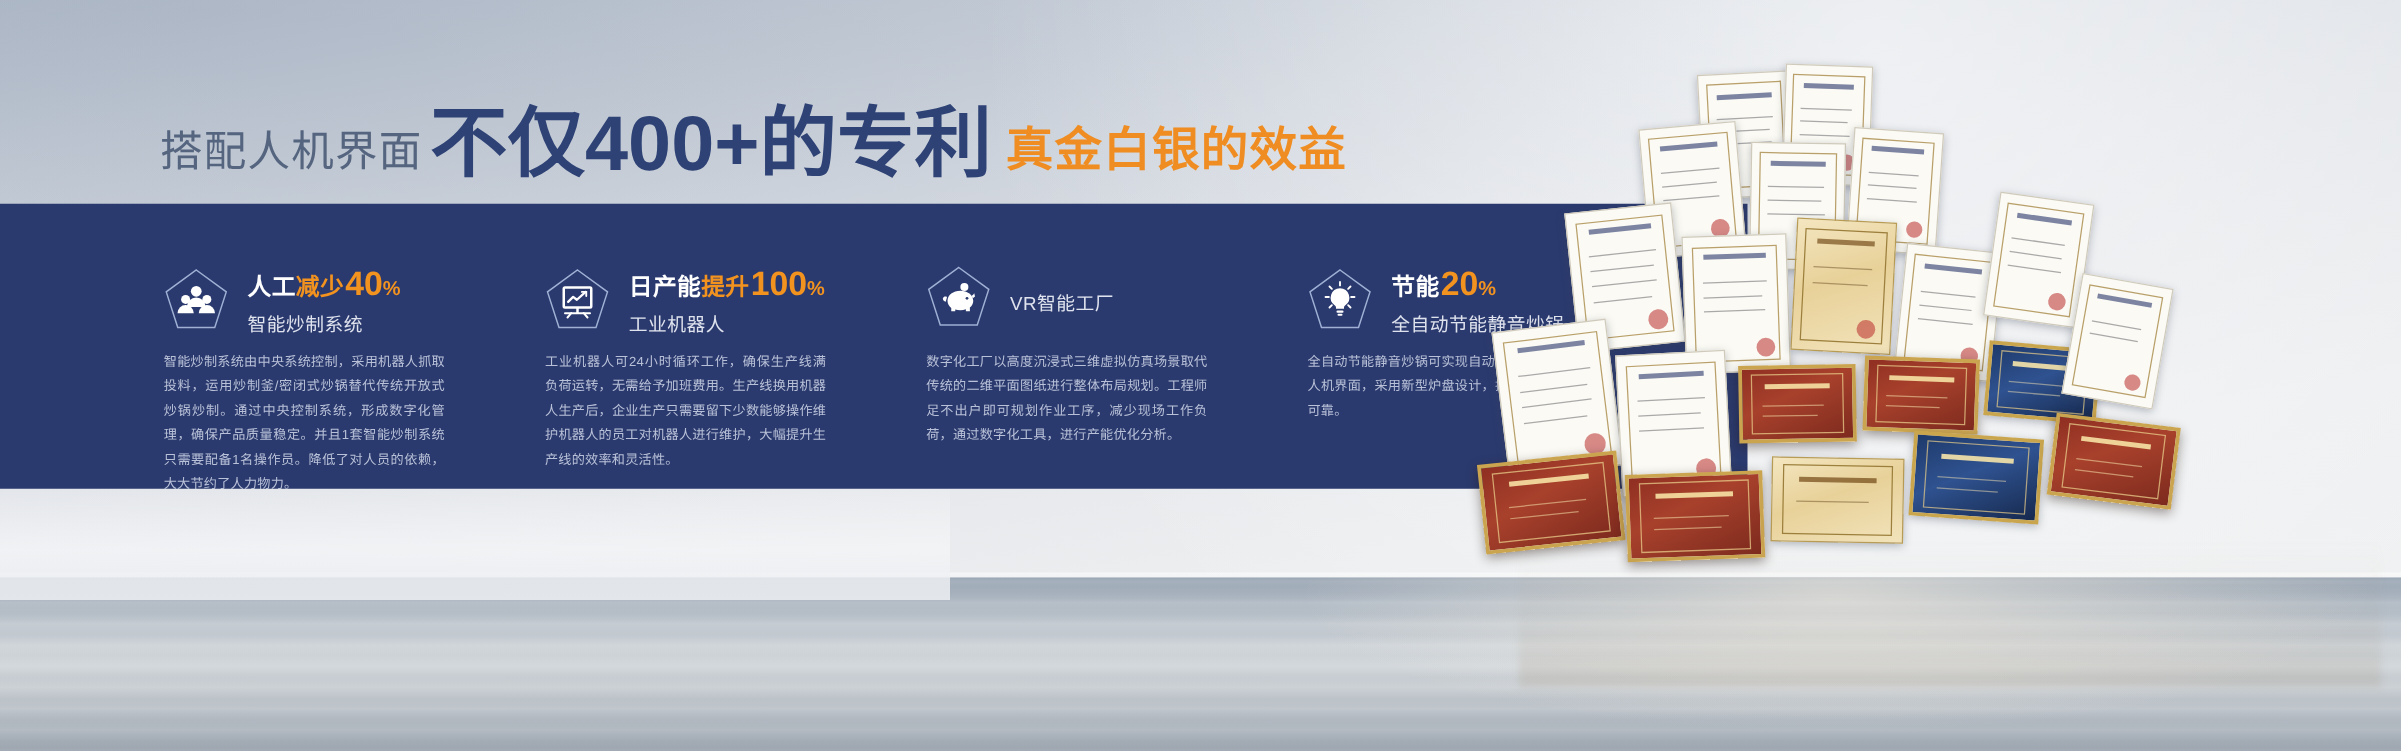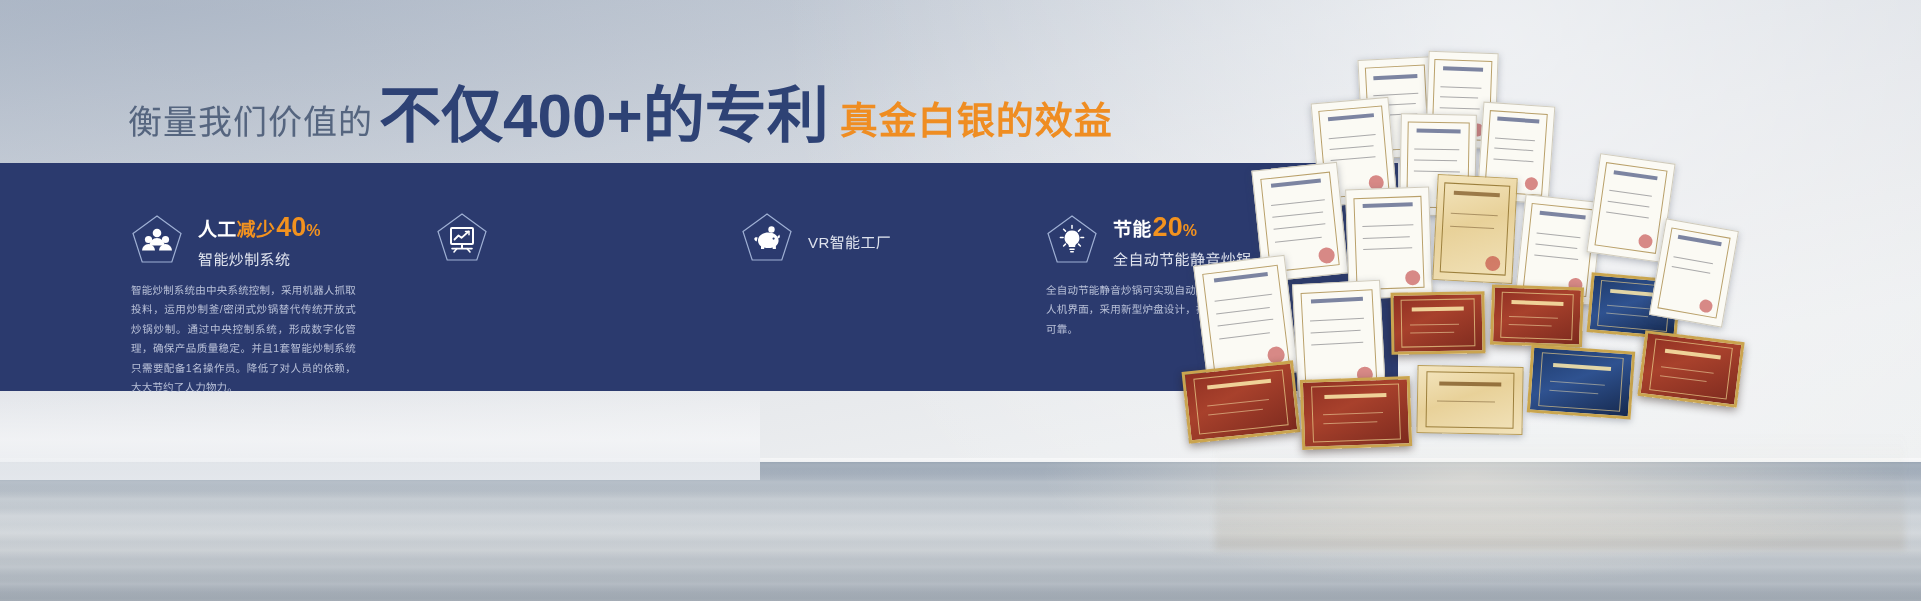--- a/index.html
+++ b/index.html
@@ -268,21 +268,21 @@
 
   <div class="bg-sky"></div>
   <div class="bg-sky-wash"></div>
   <div class="bg-horizon"></div>
   <div class="bg-water"></div>
   <div class="bg-water-streaks"></div>
   <div class="bg-water-glow"></div>
   <div class="bg-left-haze"></div>
 
   <div class="headline">
-    <span class="hl-norm">衡量我们价值的</span>
+    <span class="hl-norm">搭配人机界面</span>
     <span class="hl-big">不仅400+的专利</span>
     <span class="hl-orange">真金白银的效益</span>
   </div>
 
   <div class="panel">
     <div class="panel-inner">
 
       <div class="feature">
         <div class="feat-head">
           <div class="pentagon">
@@ -311,39 +311,45 @@
               <polygon points="27,3 51,20.5 41.8,49 12.2,49 3,20.5" fill="none" stroke="#9fb0d4" stroke-width="1.2"></polygon>
               <rect x="16" y="17" width="22" height="16" rx="1" fill="none" stroke="#ffffff" stroke-width="2"></rect>
               <polyline points="19.5,28.5 23.5,24.5 26.5,26.8 33.5,20.5" fill="none" stroke="#ffffff" stroke-width="1.8" stroke-linejoin="round" stroke-linecap="round"></polyline>
               <polyline points="30.5,20.5 34,20.5 34,23.8" fill="none" stroke="#ffffff" stroke-width="1.5" stroke-linecap="round"></polyline>
               <rect x="26" y="33" width="2" height="5" fill="#ffffff"></rect>
               <line x1="19" y1="41" x2="22" y2="37.5" stroke="#ffffff" stroke-width="1.6" stroke-linecap="round"></line>
               <line x1="35" y1="41" x2="32" y2="37.5" stroke="#ffffff" stroke-width="1.6" stroke-linecap="round"></line>
               <line x1="17" y1="37.6" x2="37" y2="37.6" stroke="#ffffff" stroke-width="1.6" stroke-linecap="round"></line>
             </svg>
           </div>
+          <div class="feat-text">
+            <div class="feat-title"><span>日产能</span><span class="hl">提升</span><span class="num">100</span><span class="pct">%</span></div>
+            <div class="feat-sub">工业机器人</div>
+          </div>
         </div>
+        <div class="feat-body">工业机器人可24小时循环工作，确保生产线满负荷运转，无需给予加班费用。生产线换用机器人生产后，企业生产只需要留下少数能够操作维护机器人的员工对机器人进行维护，大幅提升生产线的效率和灵活性。</div>
       </div>
 
       <div class="feature">
         <div class="feat-head">
           <div class="pentagon">
             <svg width="54" height="54" viewBox="0 0 54 54" aria-hidden="true">
               <polygon points="27,3 51,20.5 41.8,49 12.2,49 3,20.5" fill="none" stroke="#9fb0d4" stroke-width="1.2"></polygon>
               <circle cx="31.5" cy="18.5" r="3.2" fill="#ffffff"></circle>
               <path d="M18 29.5c0-4.6 4.6-8 10.3-8 5.7 0 10.3 3.4 10.3 8 0 2.2-1 4.1-2.7 5.5V38h-3.2v-1.6a14 14 0 0 1-4.4.7 14 14 0 0 1-4.1-.6V38h-3.2v-2.7c-1.8-1.4-3-3.4-3-5.8z" fill="#ffffff"></path>
               <path d="M17.6 26.5c-1.4-.7-2.9-.2-3.2 1.1-.3 1.4.7 2.6 2.2 2.8z" fill="#ffffff"></path>
               <circle cx="33.6" cy="27.6" r="1.1" fill="#2b3a6e"></circle>
               <path d="M37.4 25.6c1.2-.8 2-2 2-2l.6 2.6-1.8 1.3z" fill="#ffffff"></path>
             </svg>
           </div>
           <div class="feat-text">
             <div class="feat-sub">VR智能工厂</div>
           </div>
         </div>
+        <div class="feat-body">数字化工厂以高度沉浸式三维虚拟仿真场景取代传统的二维平面图纸进行整体布局规划。工程师足不出户即可规划作业工序，减少现场工作负荷，通过数字化工具，进行产能优化分析。</div>
       </div>
 
       <div class="feature">
         <div class="feat-head">
           <div class="pentagon">
             <svg width="54" height="54" viewBox="0 0 54 54" aria-hidden="true">
               <polygon points="27,3 51,20.5 41.8,49 12.2,49 3,20.5" fill="none" stroke="#9fb0d4" stroke-width="1.2"></polygon>
               <path d="M27 17.5a7.5 7.5 0 0 0-4.3 13.6c.7.5 1.1 1.2 1.1 2v.9h6.4v-.9c0-.8.4-1.5 1.1-2A7.5 7.5 0 0 0 27 17.5z" fill="#ffffff"></path>
               <rect x="24.2" y="35.4" width="5.6" height="1.7" rx="0.8" fill="#ffffff"></rect>
               <rect x="25" y="38" width="4" height="1.6" rx="0.8" fill="#ffffff"></rect>

